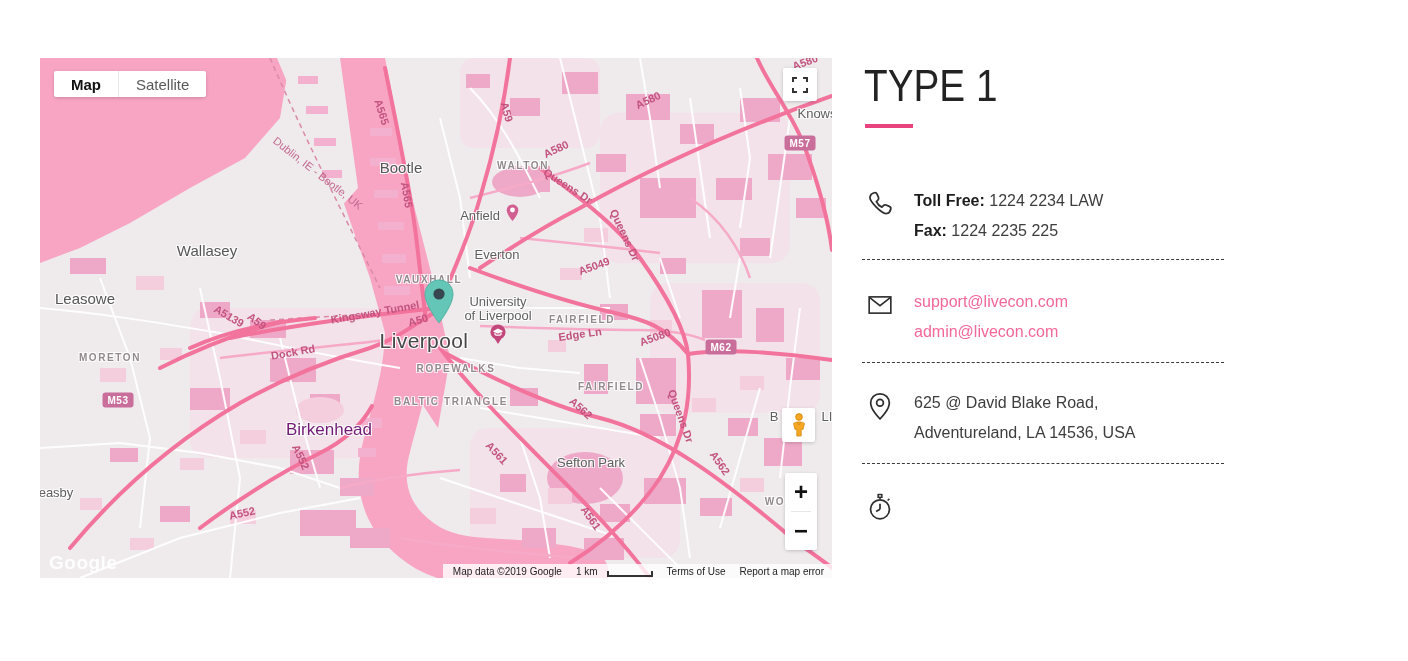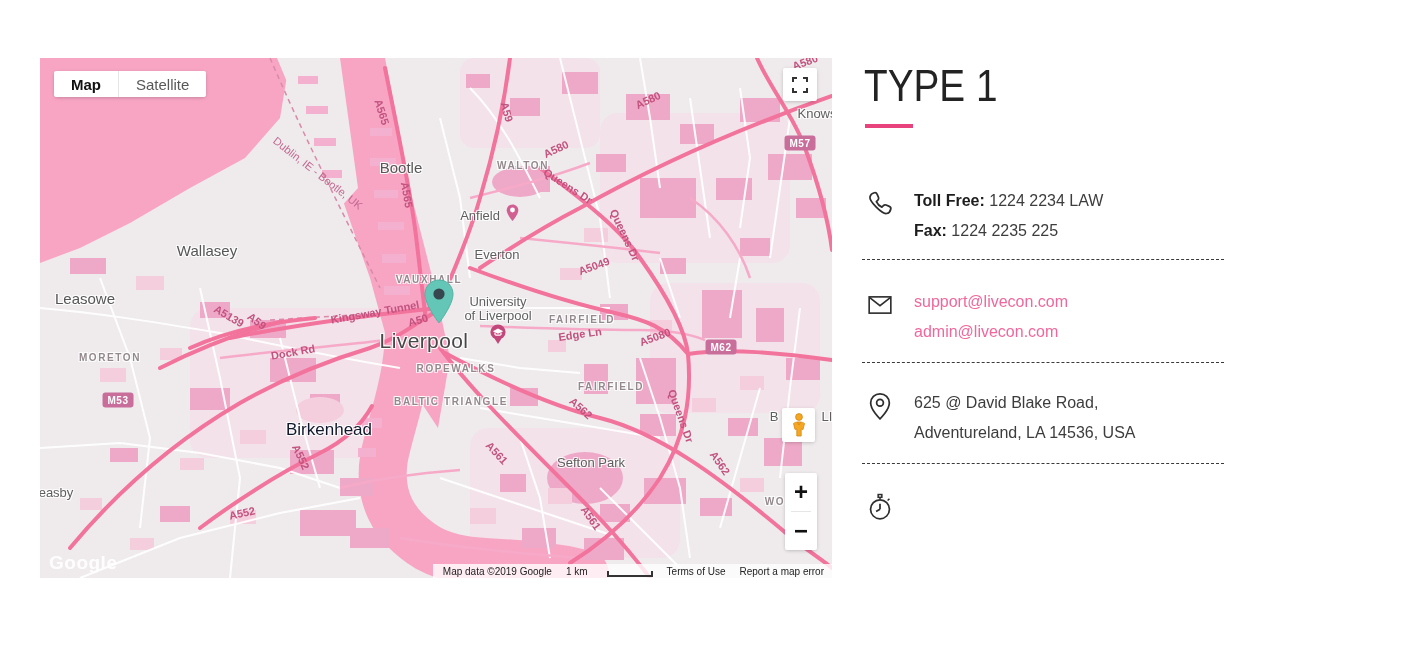--- a/index.html
+++ b/index.html
@@ -7,21 +7,21 @@
   body { font-family:"Liberation Sans", sans-serif; width:1408px; height:661px; position:relative; overflow:hidden; }
 
   
   .map { position:absolute; left:40px; top:58px; width:792px; height:520px; background:#efebed; overflow:hidden; }
   .map-art { position:absolute; left:0; top:0; }
   #map-labels span { position:absolute; transform:translate(-50%,-50%); white-space:nowrap; color:#5e5e5e;
     font-size:14px; text-shadow:-1px -1px 0 rgba(255,255,255,.85), 1px -1px 0 rgba(255,255,255,.85),
     -1px 1px 0 rgba(255,255,255,.85), 1px 1px 0 rgba(255,255,255,.85); }
   #map-labels .city { font-size:21px; color:#474747; letter-spacing:.4px; }
   #map-labels .town { font-size:15px; color:#565656; }
-  #map-labels .town-lg { font-size:17px; color:#0f172a; }
+  #map-labels .town-lg { font-size:17px; color:#701a75; }
   #map-labels .town-sm { font-size:13px; color:#5e5e5e; }
   #map-labels .poi2 { font-size:13px; color:#616161; }
   #map-labels .district { font-size:10px; letter-spacing:1.6px; color:#93898d; font-weight:bold; }
   #map-labels .road { font-size:11px; color:#c2537f; font-weight:bold; text-shadow:none; }
   #map-labels .ferry { font-size:11px; color:#c26990; text-shadow:none; }
   #map-badges span { position:absolute; transform:translate(-50%,-50%); background:#c96e9b; color:#fff;
     font-size:10px; font-weight:bold; padding:2px 5px; border-radius:3px; letter-spacing:.5px; }
 
   .gm-btn { position:absolute; background:#fff; box-shadow:rgba(0,0,0,.3) 0 1px 4px -1px; cursor:pointer; }
   .maptype { left:14px; top:13px; height:26px; display:flex; align-items:stretch; border-radius:2px; }
@@ -29,21 +29,21 @@
   .maptype .sel { font-weight:bold; color:#111; }
   .maptype .unsel { color:#585858; border-left:1px solid #e6e6e6; }
   .fullscreen { left:743px; top:10px; width:34px; height:33px; border-radius:2px; display:flex; align-items:center; justify-content:center; }
   .pegman { left:742px; top:350px; width:33px; height:34px; border-radius:2px; display:flex; align-items:center; justify-content:center; }
   .zoomctl { left:745px; top:415px; width:32px; height:77px; border-radius:2px; display:flex; flex-direction:column; }
   .zoomctl .zbtn { flex:1; display:flex; align-items:center; justify-content:center; font-size:24px; font-weight:bold; color:#111; }
   .zoomctl .zdiv { height:1px; background:#e6e6e6; margin:0 6px; }
 
   .attribution { position:absolute; right:0; bottom:0; height:14px; background:rgba(255,255,255,.8);
     display:flex; align-items:center; gap:14px; padding:0 8px 0 10px; font-size:10px; color:#222; }
-  .attribution .scale { display:flex; align-items:flex-end; gap:19px; }
+  .attribution .scale { display:flex; align-items:flex-end; gap:9px; }
   .attribution .scalebar { width:46px; height:6px; border:2px solid #333; border-top:none; }
   .attribution a { color:#222; text-decoration:none; cursor:pointer; }
   .glogo { position:absolute; left:9px; bottom:4px; color:#fff; font-size:19px; font-weight:bold; letter-spacing:.5px; opacity:.95; }
 
   .marker { position:absolute; left:384px; top:221px; }
   .poi-anfield { position:absolute; left:466px; top:146px; }
   .poi-uni { position:absolute; left:449px; top:266px; }
 
   
   .panel { position:absolute; left:864px; top:0; width:440px; height:555px; }

